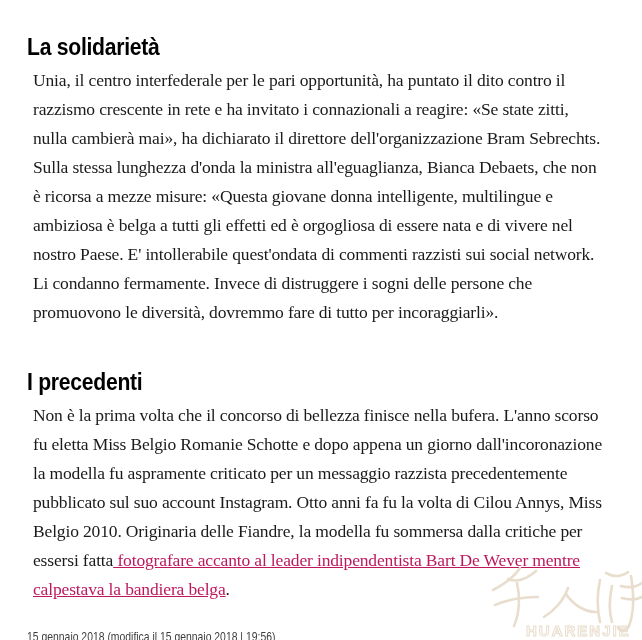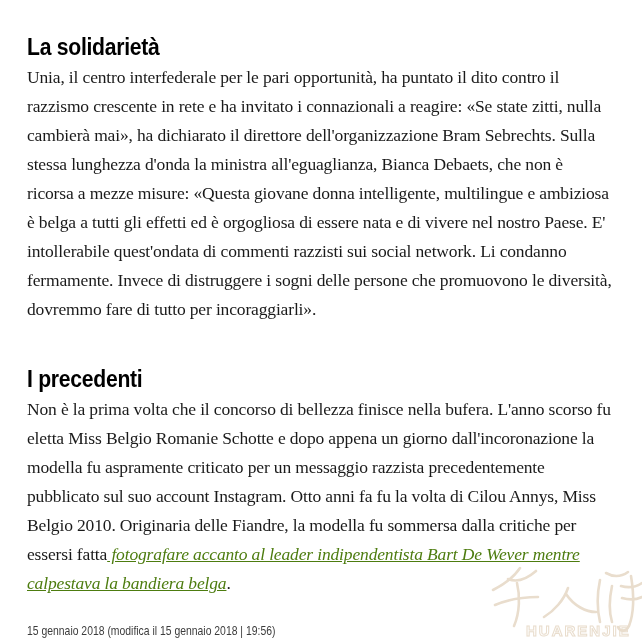--- a/index.html
+++ b/index.html
@@ -22,36 +22,35 @@
     font-weight: 700;
     font-size: 23px;
     line-height: 26px;
     color: #000000;
     letter-spacing: -0.3px;
     transform: scaleX(0.92);
     transform-origin: left bottom;
     white-space: nowrap;
   }
   .section-paragraph {
-    margin: 0;
+    margin: 6px;
     font-family: "Liberation Serif", "DejaVu Serif", serif;
     font-size: 17.5px;
     line-height: 29px;
     letter-spacing: -0.15px;
     color: #1a1a1a;
     text-align: left;
   }
   .section + .section {
     margin-top: 42px;
   }
   .inline-link {
-    color: #4d7c0f;
+    color: #be185d;
     text-decoration: underline;
     cursor: pointer;
-    font-style: italic;
   }
   .article-footer {
     margin-top: 24px;
     font-family: "Liberation Sans", sans-serif;
     font-size: 13px;
     line-height: 17px;
     color: #3c3c3c;
   }
   .footer-line {
     transform: scaleX(0.8);

